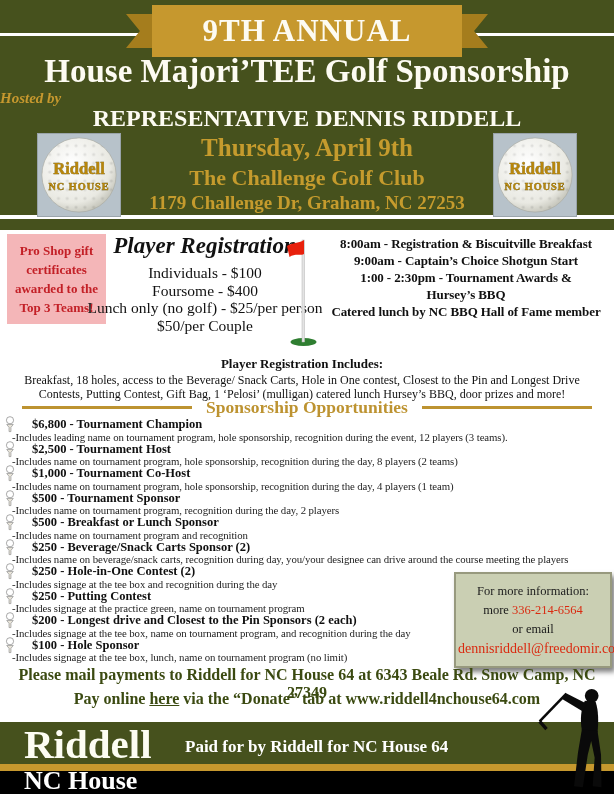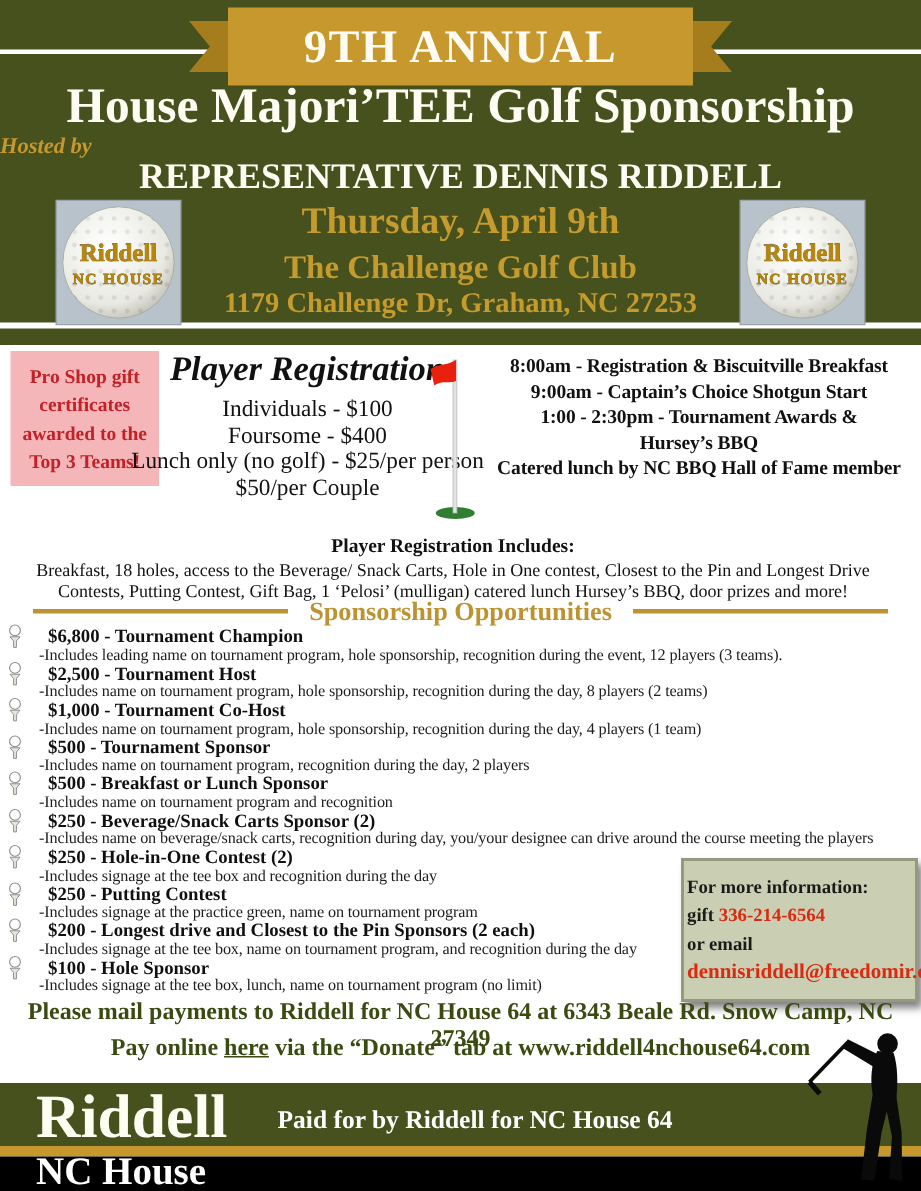--- a/index.html
+++ b/index.html
@@ -59,25 +59,25 @@
   
   .sp-head{position:absolute;top:397px;left:15px;width:584px;display:flex;align-items:center;justify-content:center;gap:14px;}
   .sp-head .bar{height:3px;width:170px;background:#bd9331;}
   .sp-head .txt{color:#bd9331;font-weight:bold;font-size:17.5px;white-space:nowrap;}
 
   .s-list{position:absolute;top:418px;left:4px;width:606px;}
   .s-item{margin-bottom:0;}
   .s-title-row{display:flex;align-items:center;gap:16px;height:13.5px;}
   .s-title-row svg{flex:0 0 auto;}
   .s-title{font-weight:bold;font-size:12.5px;color:#101010;white-space:nowrap;}
-  .s-desc{font-size:10.8px;line-height:11px;color:#1d1d1d;margin-left:22px;white-space:nowrap;letter-spacing:-0.1px;}
+  .s-desc{font-size:10.8px;line-height:11px;color:#1d1d1d;margin-left:8px;white-space:nowrap;letter-spacing:-0.1px;}
 
   .info-box{position:absolute;top:572px;left:454px;width:150px;background:#cacfb3;
             border:2px solid #97997e;box-shadow:3px 4px 5px rgba(0,0,0,.5);
-            padding:8px 2px;font-weight:bold;}
+            text-align:center;padding:8px 2px;font-weight:normal;}
   .info-box .h{font-size:12.5px;color:#1a1a1a;line-height:19px;}
   .info-box .red{color:#da2a10;}
   .info-box .email{font-size:14px;color:#da2a10;line-height:19px;}
 
   
   .pay1{position:absolute;top:666px;left:0;width:614px;text-align:center;
         color:#3b4a11;font-weight:bold;font-size:16px;}
   .pay2{position:absolute;top:690px;left:0;width:614px;text-align:center;
         color:#3b4a11;font-weight:bold;font-size:16px;}
   .pay2 a{color:#3b4a11;text-decoration:underline;cursor:pointer;}
@@ -300,21 +300,21 @@
             <path d="M2.5 9 L9.5 9 L7 12 L7 16.5 L5 16.5 L5 12 Z" fill="#e9e5da" stroke="#8d8d8d" stroke-width="0.7"></path>
           </svg>
           <span class="s-title">$100 - Hole Sponsor</span>
         </div>
         <div class="s-desc">-Includes signage at the tee box, lunch, name on tournament program (no limit)</div>
       </div>
     </div>
 
   <div class="info-box">
     <div class="h">For more information:</div>
-    <div class="h"><span>gift </span><span class="red">336-214-6564</span></div>
+    <div class="h"><span>more </span><span class="red">336-214-6564</span></div>
     <div class="h">or email</div>
     <div class="email">dennisriddell@freedomir.com</div>
   </div>
 
   <div class="pay1">Please mail payments to Riddell for NC House 64 at 6343 Beale Rd. Snow Camp, NC 27349</div>
   <div class="pay2"><span>Pay online </span><a>here</a><span> via the “Donate” tab at www.riddell4nchouse64.com</span></div>
 
   <div class="f-green"></div>
   <div class="f-gold"></div>
   <div class="f-black"></div>

